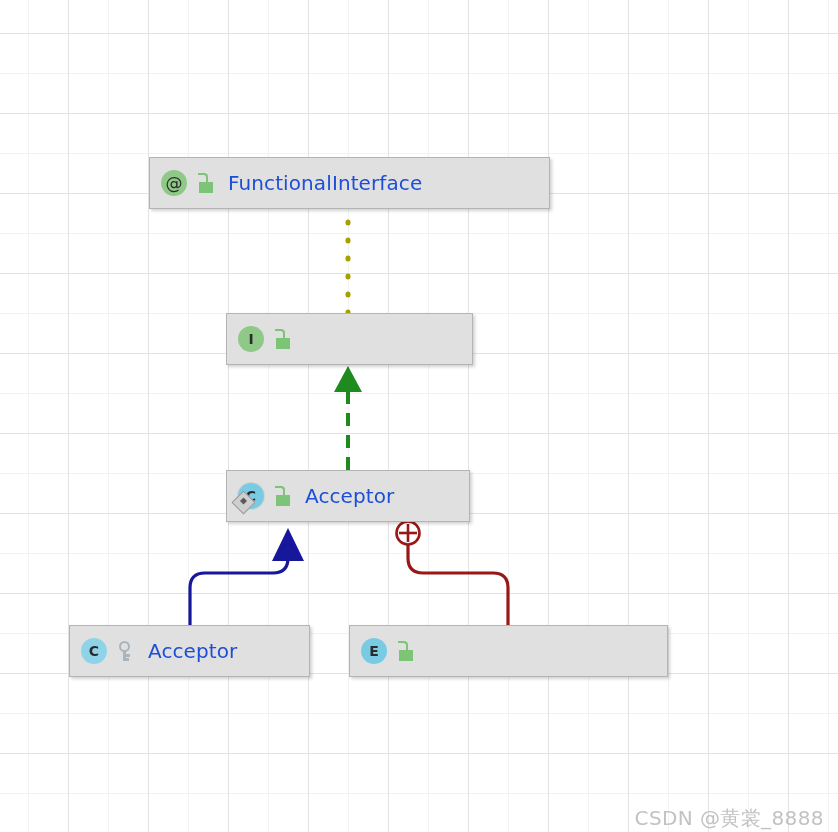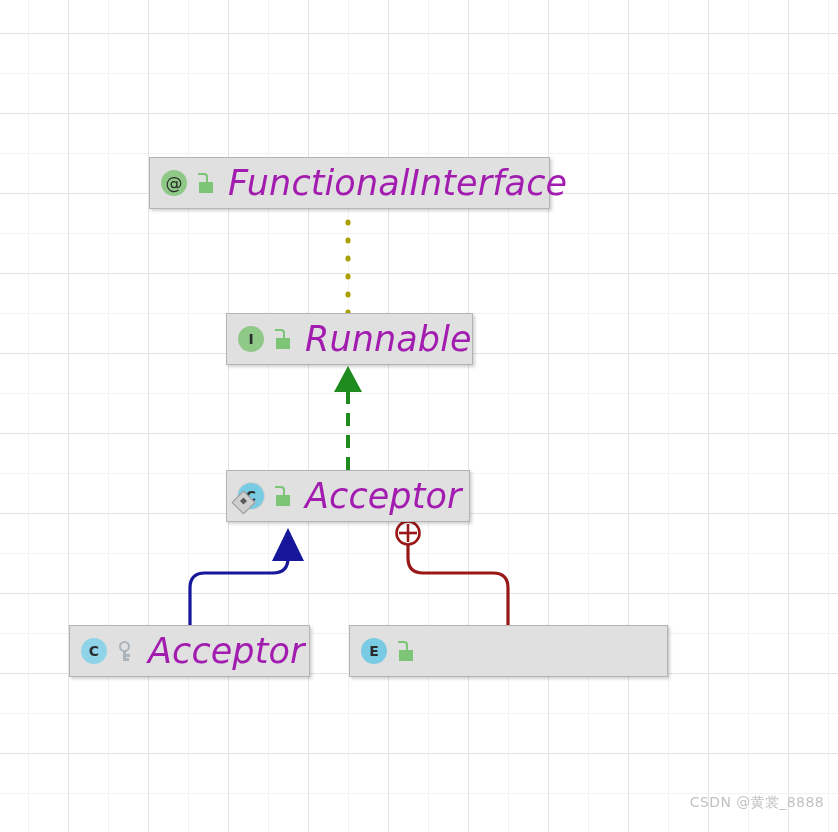--- a/index.html
+++ b/index.html
@@ -38,26 +38,25 @@
     box-sizing: border-box;
     display: flex;
     align-items: center;
     background: #e0e0e0;
     border: 1px solid #b4b4b4;
     box-shadow: 2px 2px 3px rgba(0,0,0,0.18);
     padding: 0 14px 0 10px;
     white-space: nowrap;
   }
   .node .label {
-    font-size: 35px;
-    color: #a21caf;
+    font-size: 20px;
+    color: #1d4ed8;
     letter-spacing: 0.1px;
     margin-left: 12px;
     line-height: 1;
-    font-style: italic;
   }
 
   
   .badge {
     position: relative;
     width: 28px;
     height: 28px;
     flex: 0 0 auto;
   }
   .badge .disc {
@@ -154,22 +153,22 @@
     position: absolute;
     left: 9.5px; top: 18px;
     width: 3px; height: 2.5px;
     background: #aab4bd;
   }
 
   
   #watermark {
     position: absolute;
     right: 14px;
-    bottom: 20px;
-    font-size: 14px;
+    bottom: 0;
+    font-size: 20px;
     color: #c2c2c2;
     font-family: "DejaVu Sans", "Liberation Sans", sans-serif;
     letter-spacing: .4px;
   }
 </style>
 </head>
 <body>
 
 <div id="canvas">
 
@@ -209,21 +208,20 @@
   </div>
 
   <div class="node" style="left:226px; top:313px; width:247px; height:52px;">
     <span class="badge">
       <span class="disc green">I</span>
     </span>
     <span class="vis padlock">
       <span class="shackle"></span>
         <span class="body"></span>
     </span>
-    <span class="label">Runnable</span>
   </div>
 
   <div class="node" style="left:226px; top:470px; width:244px; height:52px;">
     <span class="badge nested">
       <span class="halo"></span>
       <span class="disc cyan">C</span>
       <span class="nest-diamond"></span>
     </span>
     <span class="vis padlock">
       <span class="shackle"></span>

